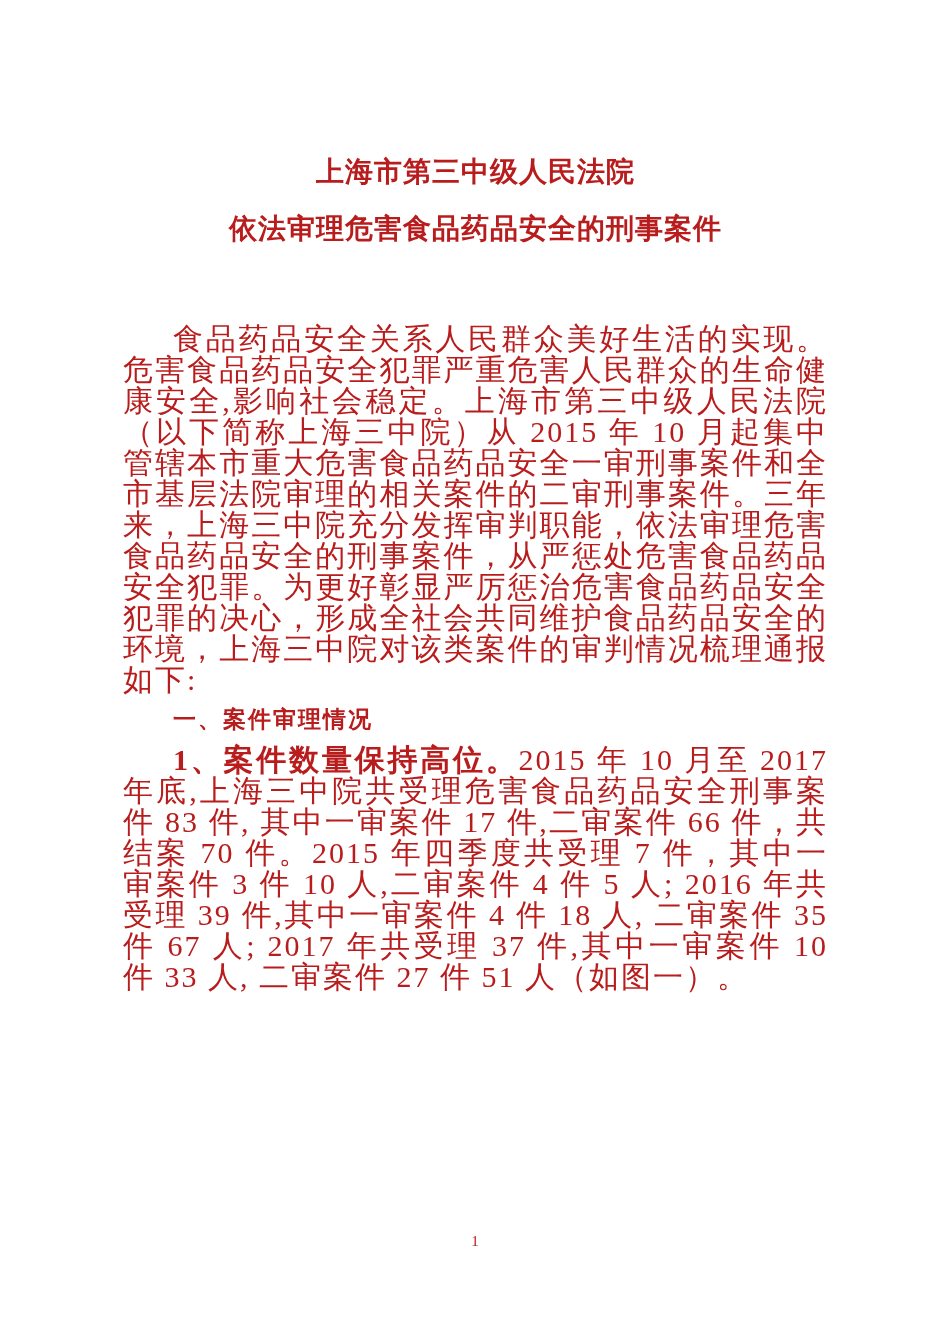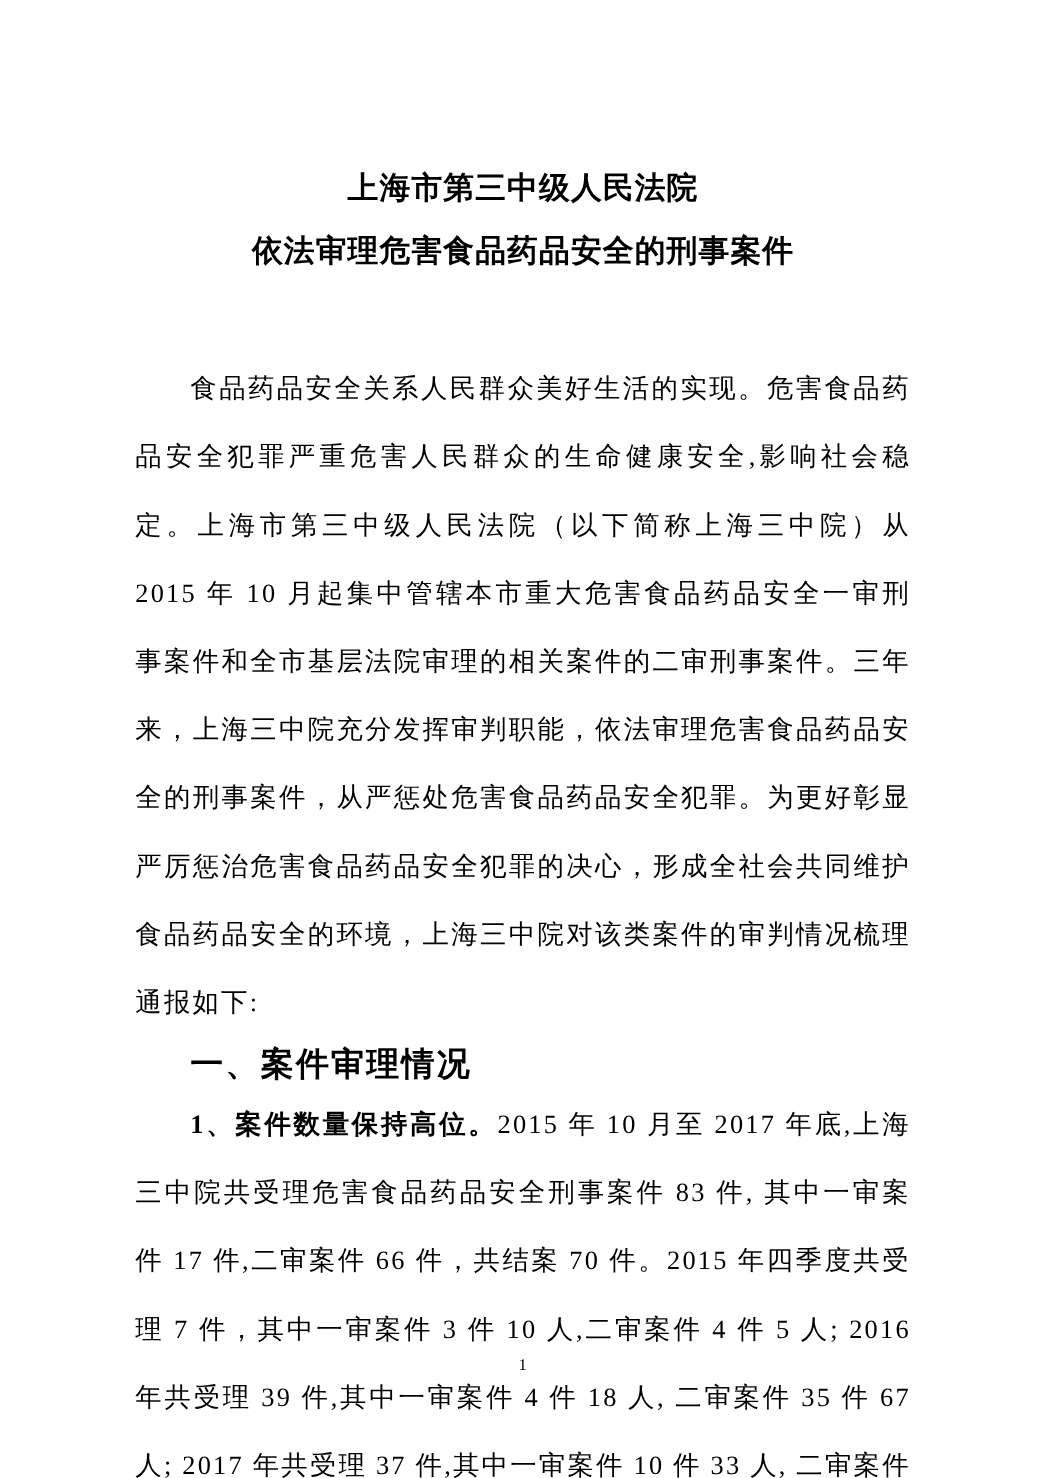--- a/index.html
+++ b/index.html
@@ -6,51 +6,51 @@
     margin: 0;
     padding: 0;
     background: #ffffff;
   }
   .page {
     position: relative;
     width: 950px;
     height: 1344px;
     margin: 0 auto;
     background: #ffffff;
-    color: #000000;
+    color: #b91c1c;
     font-family: "Liberation Serif", "DejaVu Serif", serif;
     overflow: hidden;
     box-sizing: border-box;
   }
   .content {
     padding: 143px 122px 0 123px;
   }
   .doc-title {
     margin: 0;
     font-size: 28px;
     font-weight: bold;
     text-align: center;
     line-height: 57px;
     letter-spacing: 1px;
   }
   .titles-gap {
     height: 66px;
   }
   .body-para {
     margin: 0;
-    font-size: 24px;
-    line-height: 62px;
+    font-size: 30px;
+    line-height: 31px;
     text-align: justify;
     text-indent: 50px;
     letter-spacing: 2px;
   }
   .section-heading {
     margin: 0;
     font-family: "Liberation Sans", "DejaVu Sans", sans-serif;
-    font-size: 30px;
+    font-size: 23px;
     font-weight: bold;
     line-height: 49px;
     text-indent: 50px;
     letter-spacing: 2px;
   }
   .bold-lead {
     font-weight: bold;
   }
   .page-number {
     position: absolute;

